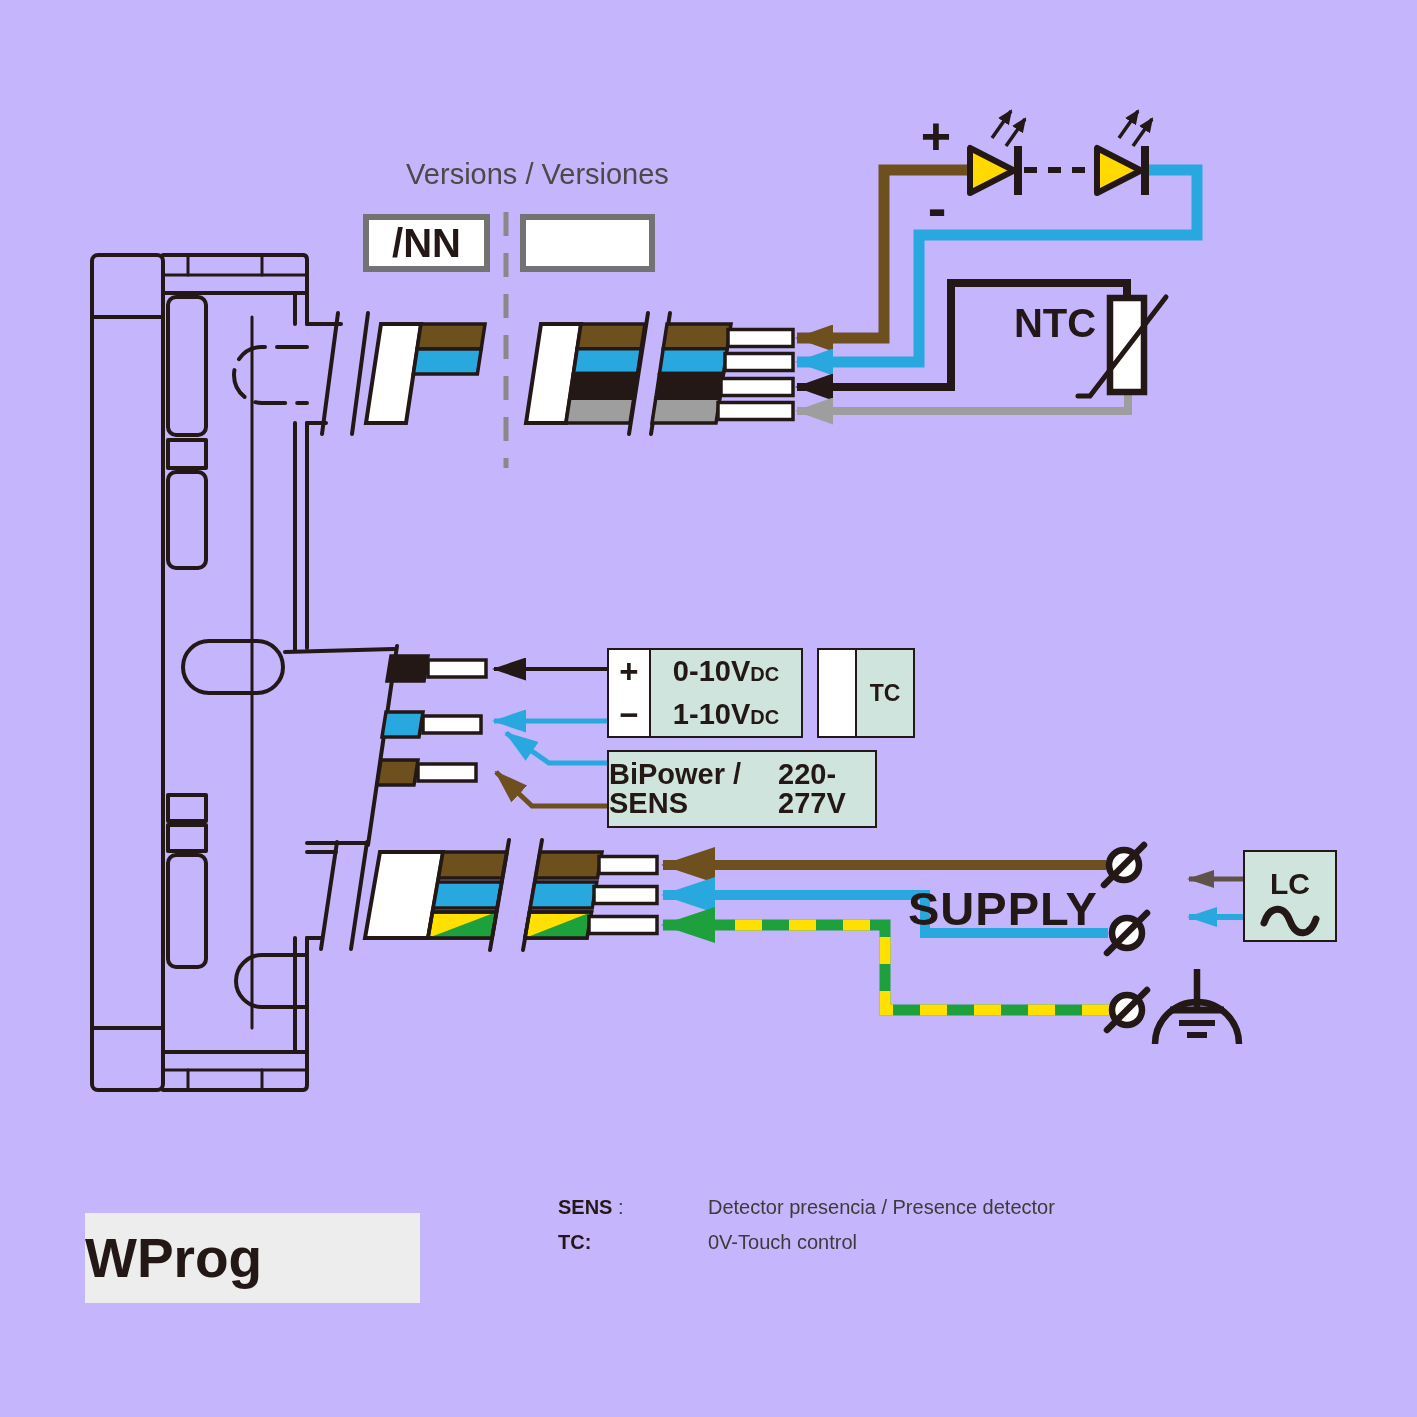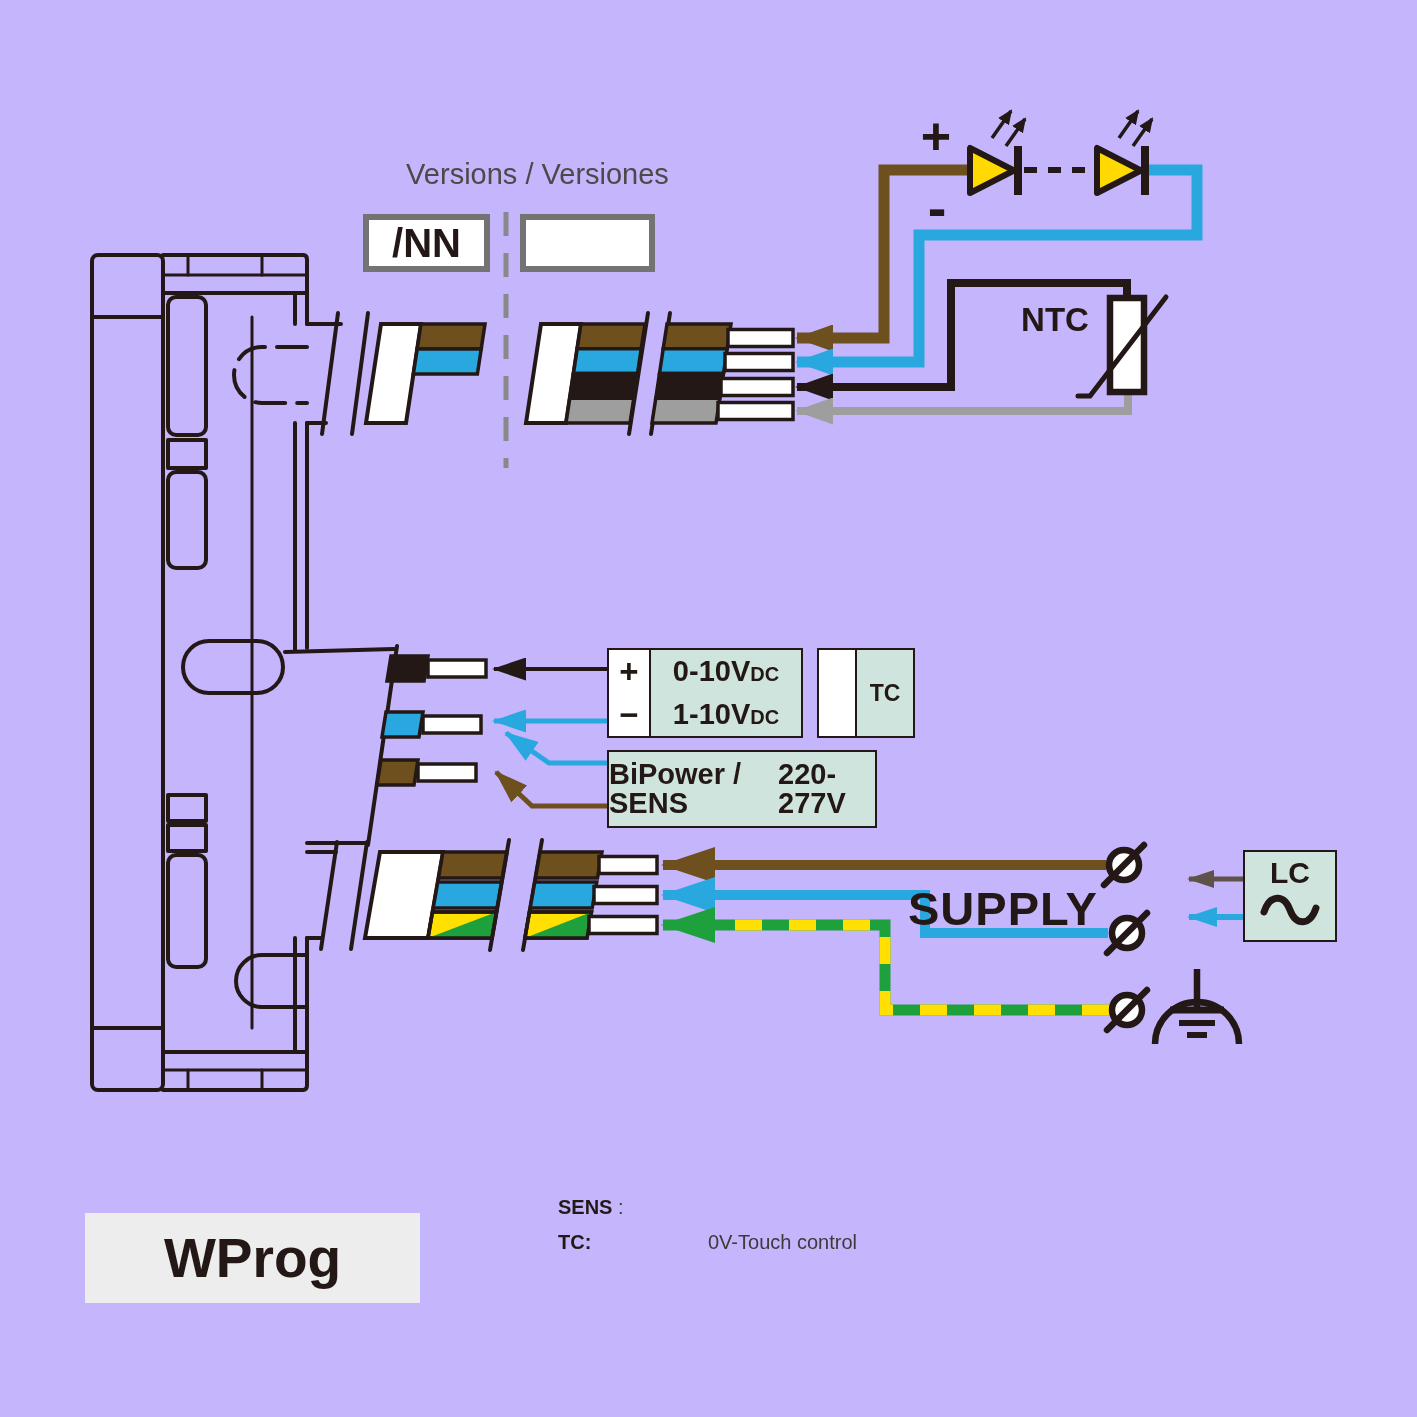--- a/index.html
+++ b/index.html
@@ -32,21 +32,21 @@
   .ctrl-left{width:40px;background:#fff;border-right:2px solid var(--dark);display:flex;
              flex-direction:column;align-items:center;justify-content:space-around;
              font-weight:bold;font-size:33px;}
   .ctrl-right{flex:1;background:var(--teal);display:flex;flex-direction:column;
               justify-content:space-around;align-items:center;font-weight:bold;font-size:29px;}
   .rangeline{line-height:1;white-space:nowrap;}
   .sub{font-size:20px;}
   .legend-row{display:flex;font-size:20px;}
   .legend-term{width:150px;font-weight:bold;color:#231815;}
   .legend-desc{color:#3E3A39;}
-  .centerflex{display:flex;align-items:center;justify-content:center;}
+  .centerflex{display:flex;align-items:center;justify-content:flex-start;}
 </style>
 </head>
 <body>
 
 <div id="stage">
 
   <svg id="diagram-svg" width="1417" height="1417" viewBox="0 0 1417 1417">
     <defs>
       <marker id="m-big-brown" markerUnits="userSpaceOnUse" markerWidth="54" markerHeight="36" refX="52" refY="18" orient="auto">
           <path class="f-brown" d="M0,0 L54,18 L0,36 Z"></path>
@@ -264,21 +264,21 @@
   <div class="abs ver-box" style="left:363px;top:214px;width:127px;height:58px;">
     <span style="font-size:40px;font-weight:bold;">/NN</span>
   </div>
   <div class="abs ver-box" style="left:520px;top:214px;width:135px;height:58px;">
     <span></span>
   </div>
 
   <div class="abs bold" style="left:910px;top:110px;width:52px;text-align:center;font-size:52px;line-height:1;">+</div>
   <div class="abs bold" style="left:911px;top:180px;width:52px;text-align:center;font-size:56px;line-height:1;">-</div>
 
-  <div class="abs bold" style="left:1010px;top:301px;width:90px;text-align:center;font-size:33px;">NTC</div>
+  <div class="abs bold" style="left:1010px;top:301px;width:90px;text-align:center;font-size:40px;">NTC</div>
 
   <div class="abs ctrl-grid" style="left:607px;top:648px;width:196px;height:90px;">
     <div class="ctrl-left">
       <span>+</span>
       <span>−</span>
     </div>
     <div class="ctrl-right">
       <span class="rangeline"><span>0-10V</span><span class="sub">DC</span></span>
       <span class="rangeline"><span>1-10V</span><span class="sub">DC</span></span>
     </div>
@@ -294,33 +294,34 @@
   <div class="abs teal-box" style="left:607px;top:750px;width:270px;height:78px;display:flex;flex-direction:row;
        justify-content:space-around;align-items:center;font-weight:bold;font-size:29px;line-height:1;">
     <span>BiPower / SENS</span>
     <span>220-277V</span>
   </div>
 
   <div class="abs bold" style="left:908px;top:881px;width:165px;font-size:47px;letter-spacing:1px;">SUPPLY</div>
 
   <div class="abs teal-box" style="left:1243px;top:850px;width:94px;height:92px;display:flex;flex-direction:column;
        align-items:center;justify-content:flex-start;">
-    <span class="bold" style="font-size:30px;margin-top:6px;line-height:1;">LC</span>
+    <span class="bold" style="font-size:30px;margin-top:17px;line-height:1;">LC</span>
     <svg width="64" height="40" viewBox="0 0 64 40">
       <path d="M6,24 C12,6 26,6 32,22 C38,38 52,38 58,20" fill="none" stroke="var(--dark)" stroke-width="7" stroke-linecap="round"></path>
     </svg>
   </div>
 
   <div class="abs centerflex" style="left:85px;top:1213px;width:335px;height:90px;background:var(--box-gray);">
     <span class="bold" style="font-size:55px;">WProg</span>
   </div>
 
   <div class="abs" style="left:558px;top:1196px;">
     <div class="legend-row">
       <span class="legend-term"><span class="bold">SENS</span> <span style="font-weight:normal;color:#3E3A39;">:</span></span>
+      <span class="legend-desc">Detector presencia /  Presence detector</span>
     </div>
     <div class="legend-row" style="margin-top:12px;">
       <span class="legend-term">TC:</span>
       <span class="legend-desc">0V-Touch control</span>
     </div>
   </div>
 
 </div>
 
 </body></html>

